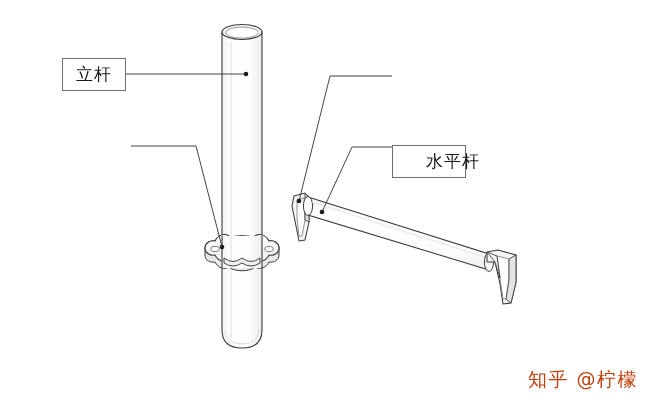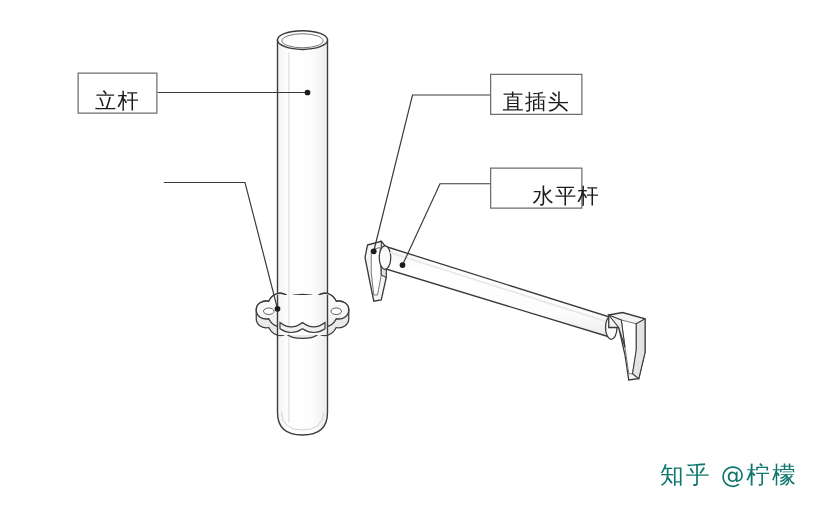--- a/index.html
+++ b/index.html
@@ -25,46 +25,46 @@
     height: 409px;
   }
   .label-box {
     position: absolute;
     box-sizing: border-box;
     border: 1px solid #6b6f74;
     background: #ffffff;
     color: #1b1b1b;
     font-family: "DejaVu Sans", "Liberation Sans", sans-serif;
     display: flex;
-    align-items: flex-end;
+    align-items: center;
     justify-content: center;
     letter-spacing: 1px;
     line-height: 1;
     white-space: nowrap;
   }
   .label-2ch {
     width: 64px;
     height: 33px;
     font-size: 17px;
   }
   .label-3ch {
     width: 74px;
     height: 33px;
     font-size: 17px;
   }
   #lbl-ligan   { left: 62px;  top: 58px; }
   #lbl-lianjie { left: 57px;  top: 129px; }
   #lbl-zhicha  { left: 392px; top: 59px; }
-  #lbl-shuiping{ left: 392px; top: 134px; padding-left: 48px; }
+  #lbl-shuiping{ left: 392px; top: 145px; padding-left: 48px; }
   #watermark {
     position: absolute;
     left: 528px;
     top: 367px;
     font-size: 19px;
-    color: #0f766e;
+    color: #c2410c;
     letter-spacing: 1.5px;
     font-family: "DejaVu Sans", "Liberation Sans", sans-serif;
     white-space: nowrap;
     user-select: none;
   }
 </style>
 </head>
 <body>
 
 <div id="canvas">
@@ -202,23 +202,20 @@
       <circle cx="299" cy="201" r="2.3"></circle>
       <circle cx="322" cy="212" r="2.3"></circle>
     </g>
   </svg>
 
   <div class="label-box label-2ch" id="lbl-ligan">
     <span>立杆</span>
   </div>
 
 
-  <div class="label-box label-3ch" id="lbl-zhicha">
-    <span>直插头</span>
-  </div>
 
   <div class="label-box label-3ch" id="lbl-shuiping">
     <span>水平杆</span>
   </div>
 
   <div id="watermark">知乎 @柠檬</div>
 
 </div>
 
 </body></html>

